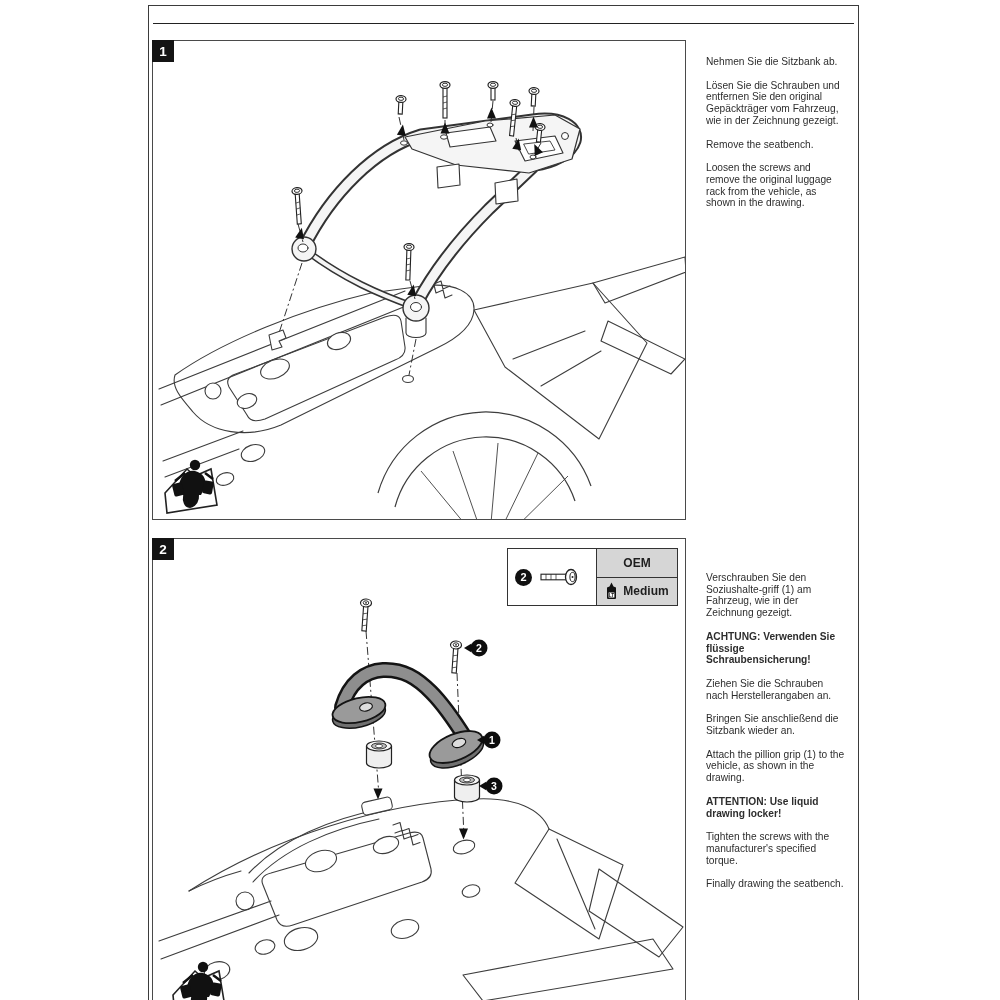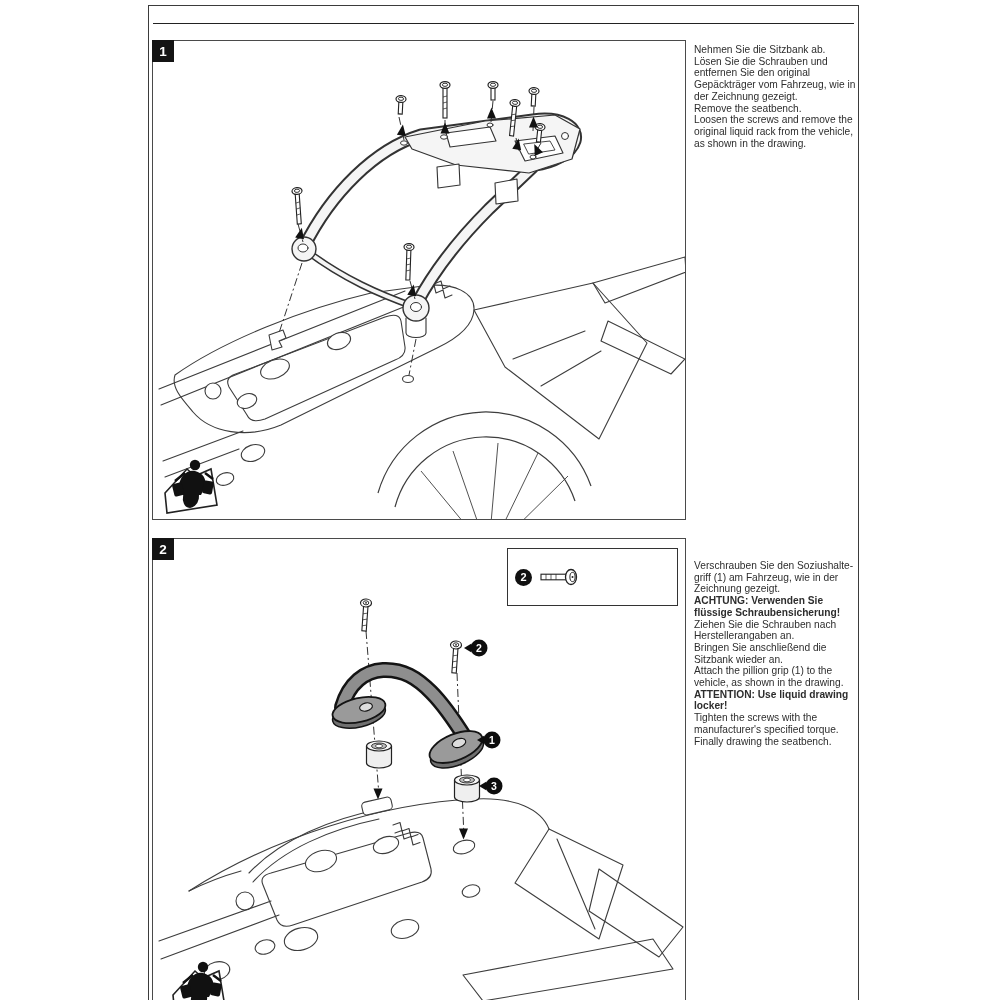--- a/index.html
+++ b/index.html
@@ -35,21 +35,21 @@
   }
   #badge1 { left:152px; top:40px; }
   #badge2 { left:152px; top:538px; }
 
   .text-col {
     position:absolute; left:694px; width:164px;
     font-size:10.2px; line-height:11.7px; color:#2d2d2d;
   }
   #text1 { top:44px; }
   #text2 { top:560px; }
-  .text-col p { margin:0; }
+  .text-col p { margin:12px; }
   .b { font-weight:bold; }
   .mt-s  { margin-top:9px; }
   .mt-xs { margin-top:5px; }
   .mt-l  { margin-top:20px; }
   .mt-m  { margin-top:7px; }
 
   .parts-table {
     position:absolute; left:507px; top:548px; width:171px; height:58px;
     border:1.5px solid #333; background:#fff; display:flex; z-index:4;
   }
@@ -192,21 +192,21 @@
       </g>
 
       <use href="#moto1" transform="translate(8,412)"></use>
     </svg>
   </div>
 
   <div class="text-col" id="text1">
     <p>Nehmen Sie die Sitzbank ab.</p>
     <p class="mt-s">Lösen Sie die Schrauben und entfernen Sie den original Gepäckträger vom Fahrzeug, wie in der Zeichnung gezeigt.</p>
     <p class="mt-l">Remove the seatbench.</p>
-    <p class="mt-s">Loosen the screws and remove the original liquid rack from the vehicle, as shown in the drawing.</p>
+    <p class="mt-s">Loosen the screws and remove the original luggage rack from the vehicle, as shown in the drawing.</p>
   </div>
 
   <div class="step-badge" id="badge2">2</div>
 
   <div class="frame" id="frame2">
     <svg width="534" height="468" viewBox="0 0 534 468">
       <defs>
         <g id="scr2">
           <rect x="-2.2" y="2" width="4.4" height="26" fill="#fff" stroke="#222" stroke-width="1.1"></rect>
           <line x1="-2.2" y1="11" x2="2.2" y2="10" stroke="#222" stroke-width="0.7"></line>
@@ -313,20 +313,33 @@
       <svg width="46" height="18" viewBox="0 0 46 18">
         <rect x="3" y="6.2" width="26" height="5.6" fill="#fff" stroke="#222" stroke-width="1.1"></rect>
         <line x1="8" y1="6.2" x2="8" y2="11.8" stroke="#222" stroke-width="0.7"></line>
         <line x1="13" y1="6.2" x2="13" y2="11.8" stroke="#222" stroke-width="0.7"></line>
         <line x1="18" y1="6.2" x2="18" y2="11.8" stroke="#222" stroke-width="0.7"></line>
         <ellipse cx="33" cy="9" rx="5.5" ry="7.5" fill="#fff" stroke="#222" stroke-width="1.3"></ellipse>
         <ellipse cx="34.5" cy="9" rx="2.6" ry="4.6" fill="none" stroke="#222" stroke-width="1"></ellipse>
         <circle cx="34.5" cy="9" r="1" fill="#222"></circle>
       </svg>
     </div>
+    <div class="pt-right">
+      <div class="pt-row">
+        <span>OEM</span>
+      </div>
+      <div class="pt-row">
+        <svg width="13" height="18" viewBox="0 0 13 18">
+          <path d="M6.5,0.5 L8.5,4.5 L11,5.5 L11,16 Q11,17 10,17 L3,17 Q2,17 2,16 L2,5.5 L4.5,4.5 Z" fill="#111"></path>
+          <rect x="3.6" y="10.5" width="5.8" height="5" fill="#fff"></rect>
+          <text x="6.5" y="14.6" text-anchor="middle" font-size="4.6" font-weight="bold" fill="#111">LT</text>
+        </svg>
+        <span>Medium</span>
+      </div>
+    </div>
   </div>
 
   <div class="text-col" id="text2">
     <p>Verschrauben Sie den Soziushalte-griff (1) am Fahrzeug, wie in der Zeichnung gezeigt.</p>
     <p class="b">ACHTUNG: Verwenden Sie flüssige Schraubensicherung!</p>
     <p>Ziehen Sie die Schrauben nach Herstellerangaben an.</p>
     <p class="mt-xs">Bringen Sie anschließend die Sitzbank wieder an.</p>
     <p class="mt-l">Attach the pillion grip (1) to the vehicle, as shown in the drawing.</p>
     <p class="b">ATTENTION: Use liquid drawing locker!</p>
     <p>Tighten the screws with the manufacturer's specified torque.</p>

